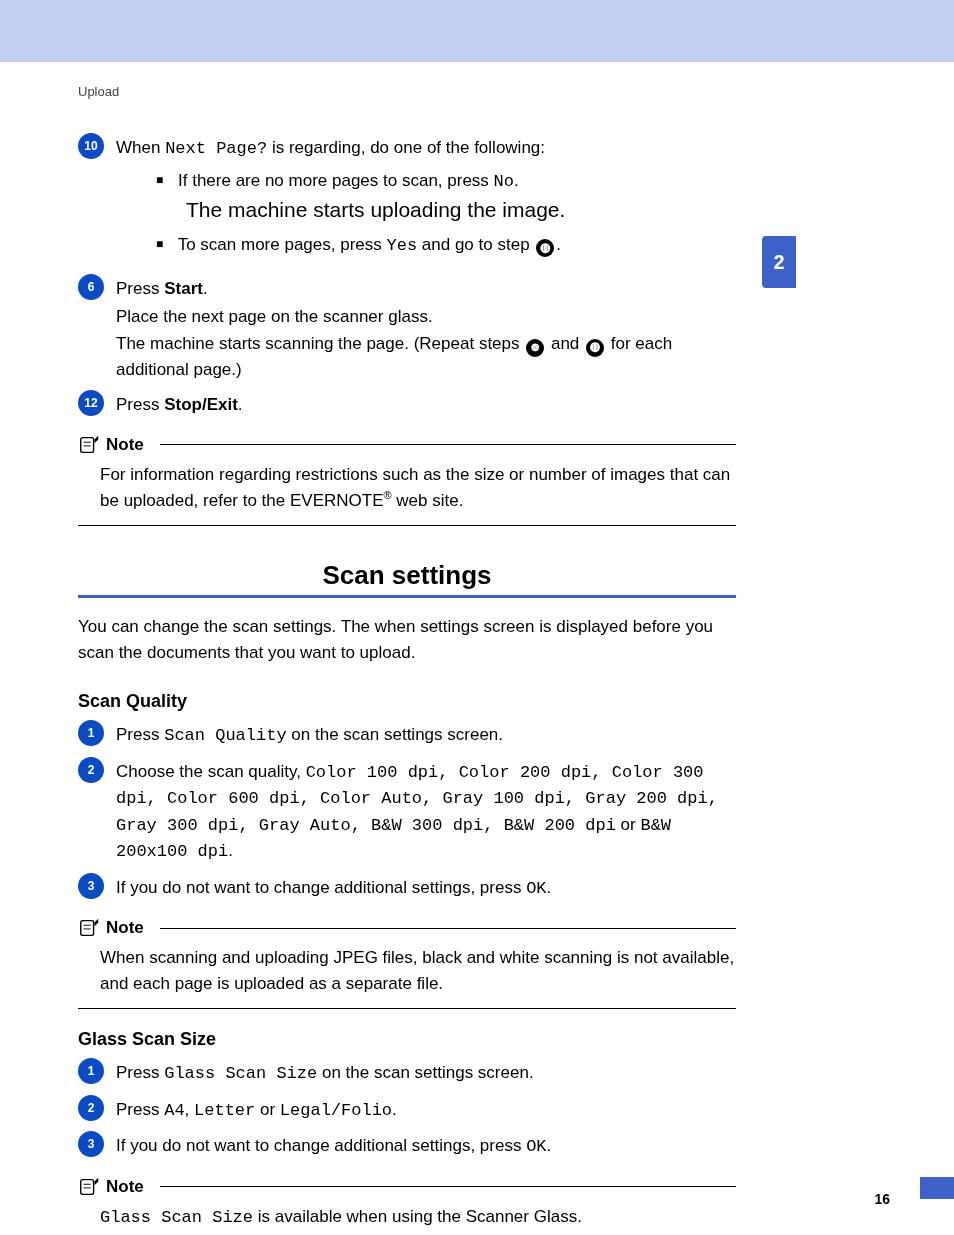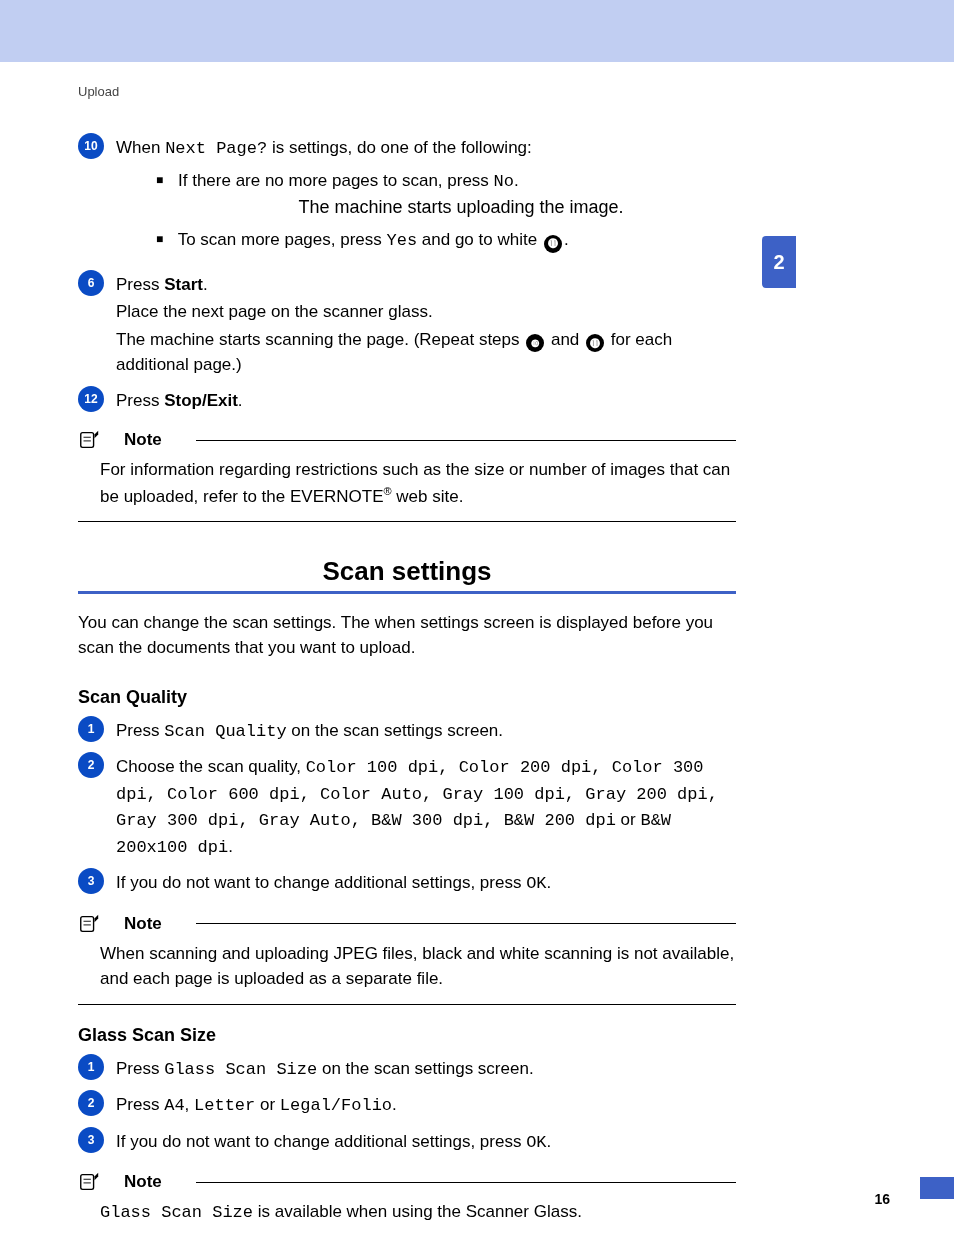--- a/index.html
+++ b/index.html
@@ -9,24 +9,24 @@
   .breadcrumb { font-size: 13px; color: #444; margin-bottom: 36px; }
   .chapter-tab { position: absolute; right: 0; top: 174px; width: 34px; height: 52px; background: #3d61c6; color: #fff; font-size: 20px; font-weight: bold; display: flex; align-items: center; justify-content: center; border-radius: 4px 0 0 4px; }
   .step { display: flex; align-items: flex-start; margin: 8px 0 2px 0; }
   .num-badge { flex: 0 0 26px; width: 26px; height: 26px; border-radius: 50%; background: #0a4bc4; color: #fff; font-weight: bold; font-size: 12px; display: flex; align-items: center; justify-content: center; margin-right: 12px; margin-top: -2px; }
   .step-body { flex: 1; font-size: 17px; line-height: 1.5; }
   .step-body p { margin-bottom: 2px; }
   .mono { font-family: "Courier New", Courier, monospace; }
   .indent-list { margin: 4px 0 10px 40px; }
   .indent-list li { list-style: none; margin: 6px 0; font-size: 17px; line-height: 1.5; }
   .indent-list li::before { content: "■"; font-size: 12px; margin-right: 10px; position: relative; top: -2px; }
-  .indent-sub { margin-left: 30px; font-size: 18px; line-height: 1.5; text-align: center; }
+  .indent-sub { margin-left: 30px; font-size: 21px; line-height: 1.5; }
   .ref-badge { display: inline-flex; width: 18px; height: 18px; border-radius: 50%; background: #000; color: #fff; font-size: 10px; font-weight: bold; align-items: center; justify-content: center; vertical-align: -2px; margin: 0 2px; }
   .note-block { margin: 14px 0 8px 0; }
-  .note-head { display: flex; align-items: center; gap: 24px; }
+  .note-head { display: flex; align-items: center; gap: 6px; }
   .note-icon { width: 22px; height: 22px; }
   .note-title { font-weight: bold; font-size: 17px; }
   .note-line { flex: 1; height: 1px; background: #000; margin-left: 10px; }
   .note-body { font-size: 17px; line-height: 1.5; margin: 6px 0 6px 22px; }
   .note-close { height: 1px; background: #000; margin-top: 12px; margin-left: 0; }
   .section-h2 { font-size: 26px; font-weight: bold; margin-top: 34px; margin-bottom: 4px; text-align: center; }
   .section-rule { height: 3px; background: #3d61c6; margin-bottom: 16px; }
   .section-intro { font-size: 17px; line-height: 1.5; margin-bottom: 26px; }
   .sub-h3 { font-size: 18px; font-weight: bold; margin-top: 20px; margin-bottom: 10px; }
   .sup { font-size: 11px; vertical-align: super; }
@@ -41,29 +41,29 @@
 <div class="page">
 
   <div class="breadcrumb">Upload</div>
 
   <div class="chapter-tab">2</div>
 
   <div class="step">
     <div class="num-badge">10</div>
     <div class="step-body">
       <p>
-        <span>When </span><span class="mono">Next Page?</span><span> is settings, do one of the following:</span>
+        <span>When </span><span class="mono">Next Page?</span><span> is regarding, do one of the following:</span>
       </p>
       <ul class="indent-list">
         <li>
           <span>If there are no more pages to scan, press </span><span class="mono">No</span><span>.</span>
           <div class="indent-sub">The machine starts uploading the image.</div>
         </li>
         <li>
-          <span>To scan more pages, press </span><span class="mono">Yes</span><span> and go to white </span><span class="ref-badge">⓫</span><span>.</span>
+          <span>To scan more pages, press </span><span class="mono">Yes</span><span> and go to step </span><span class="ref-badge">⓫</span><span>.</span>
         </li>
       </ul>
     </div>
   </div>
 
   <div class="step">
     <div class="num-badge">6</div>
     <div class="step-body">
       <p><span>Press </span><b>Start</b><span>.</span></p>
       <p>Place the next page on the scanner glass.</p>

